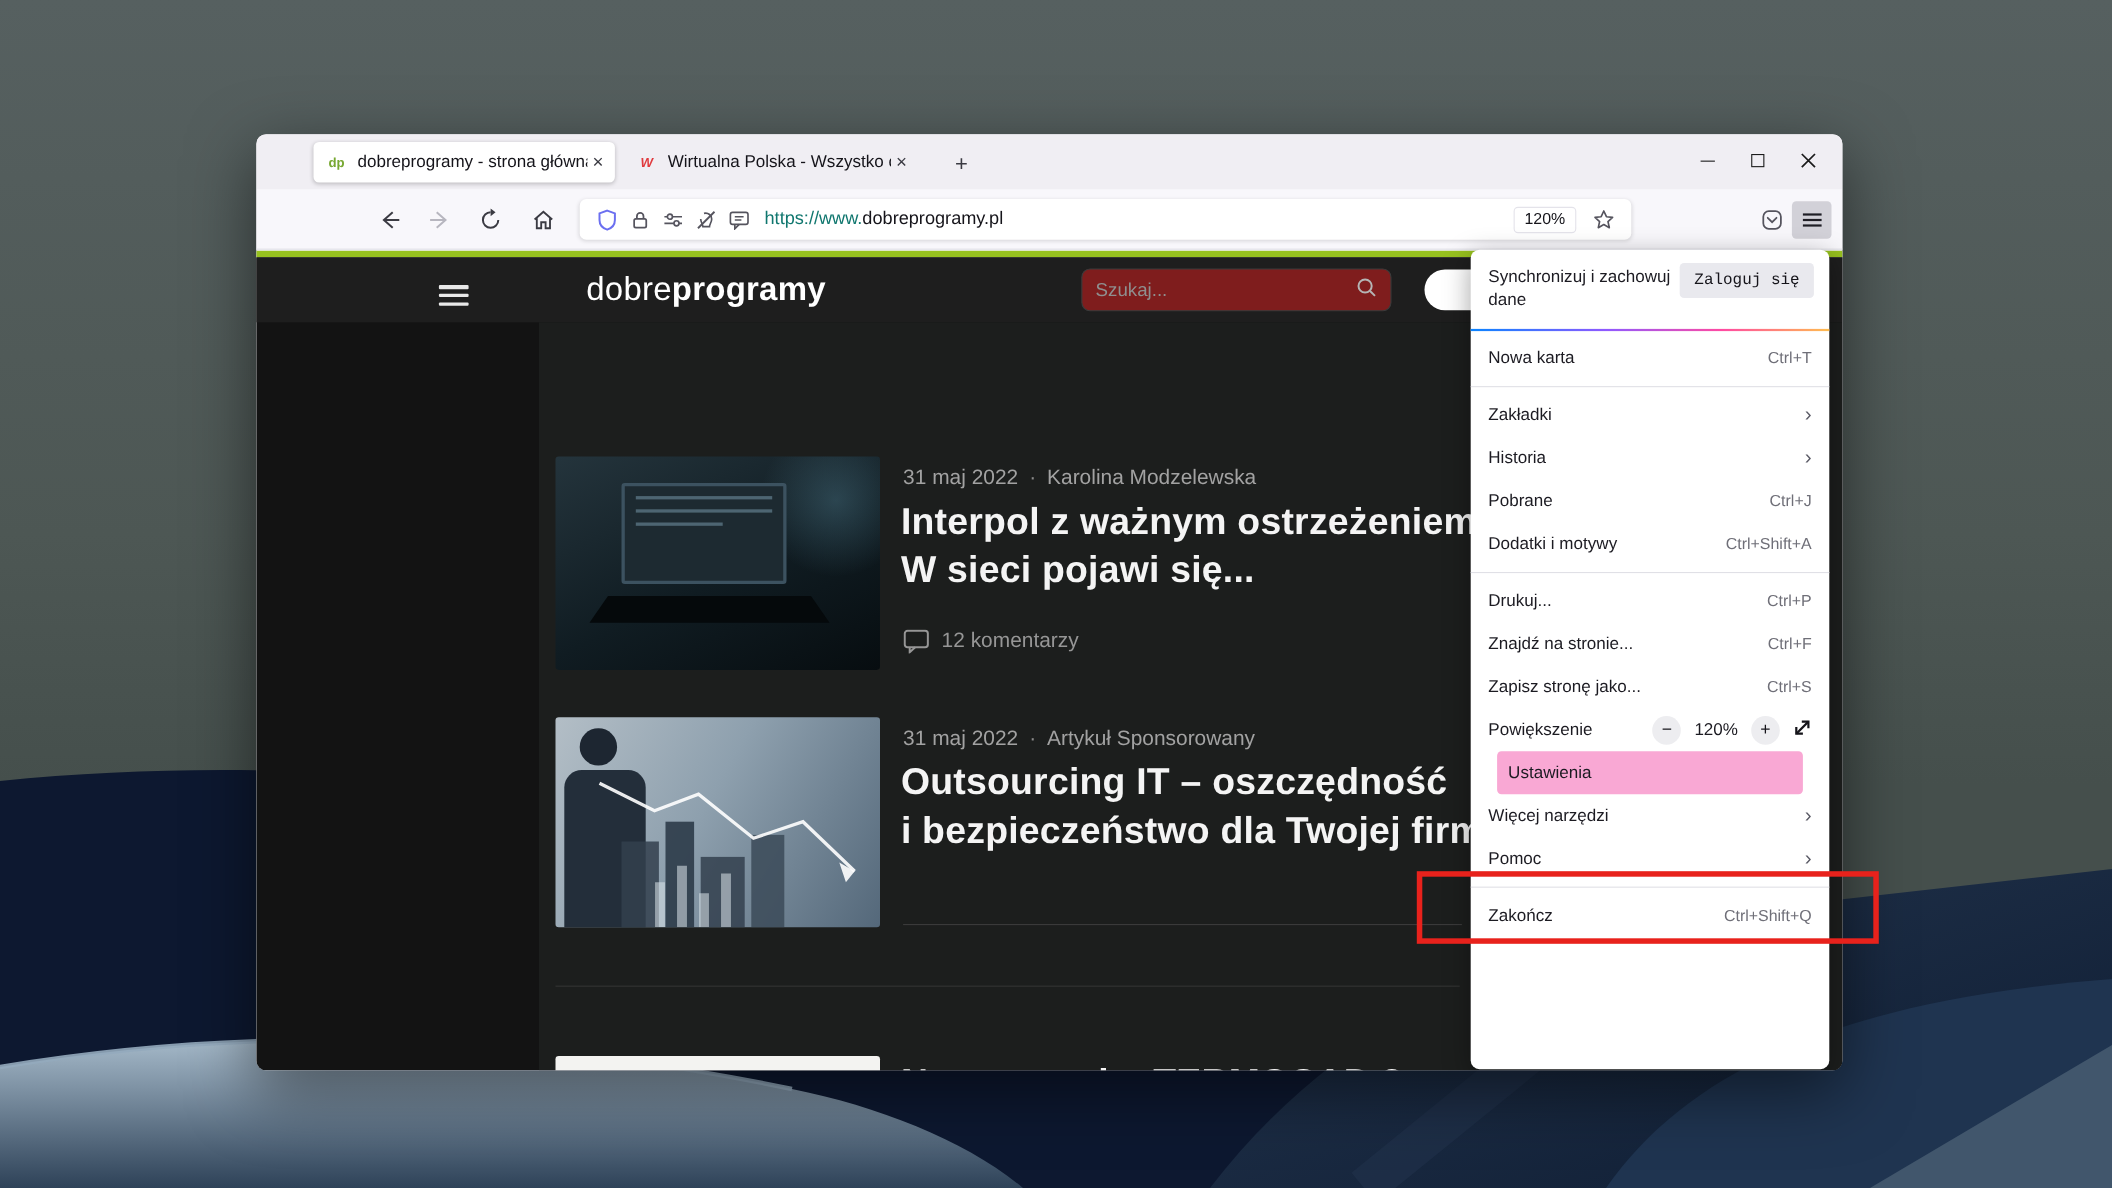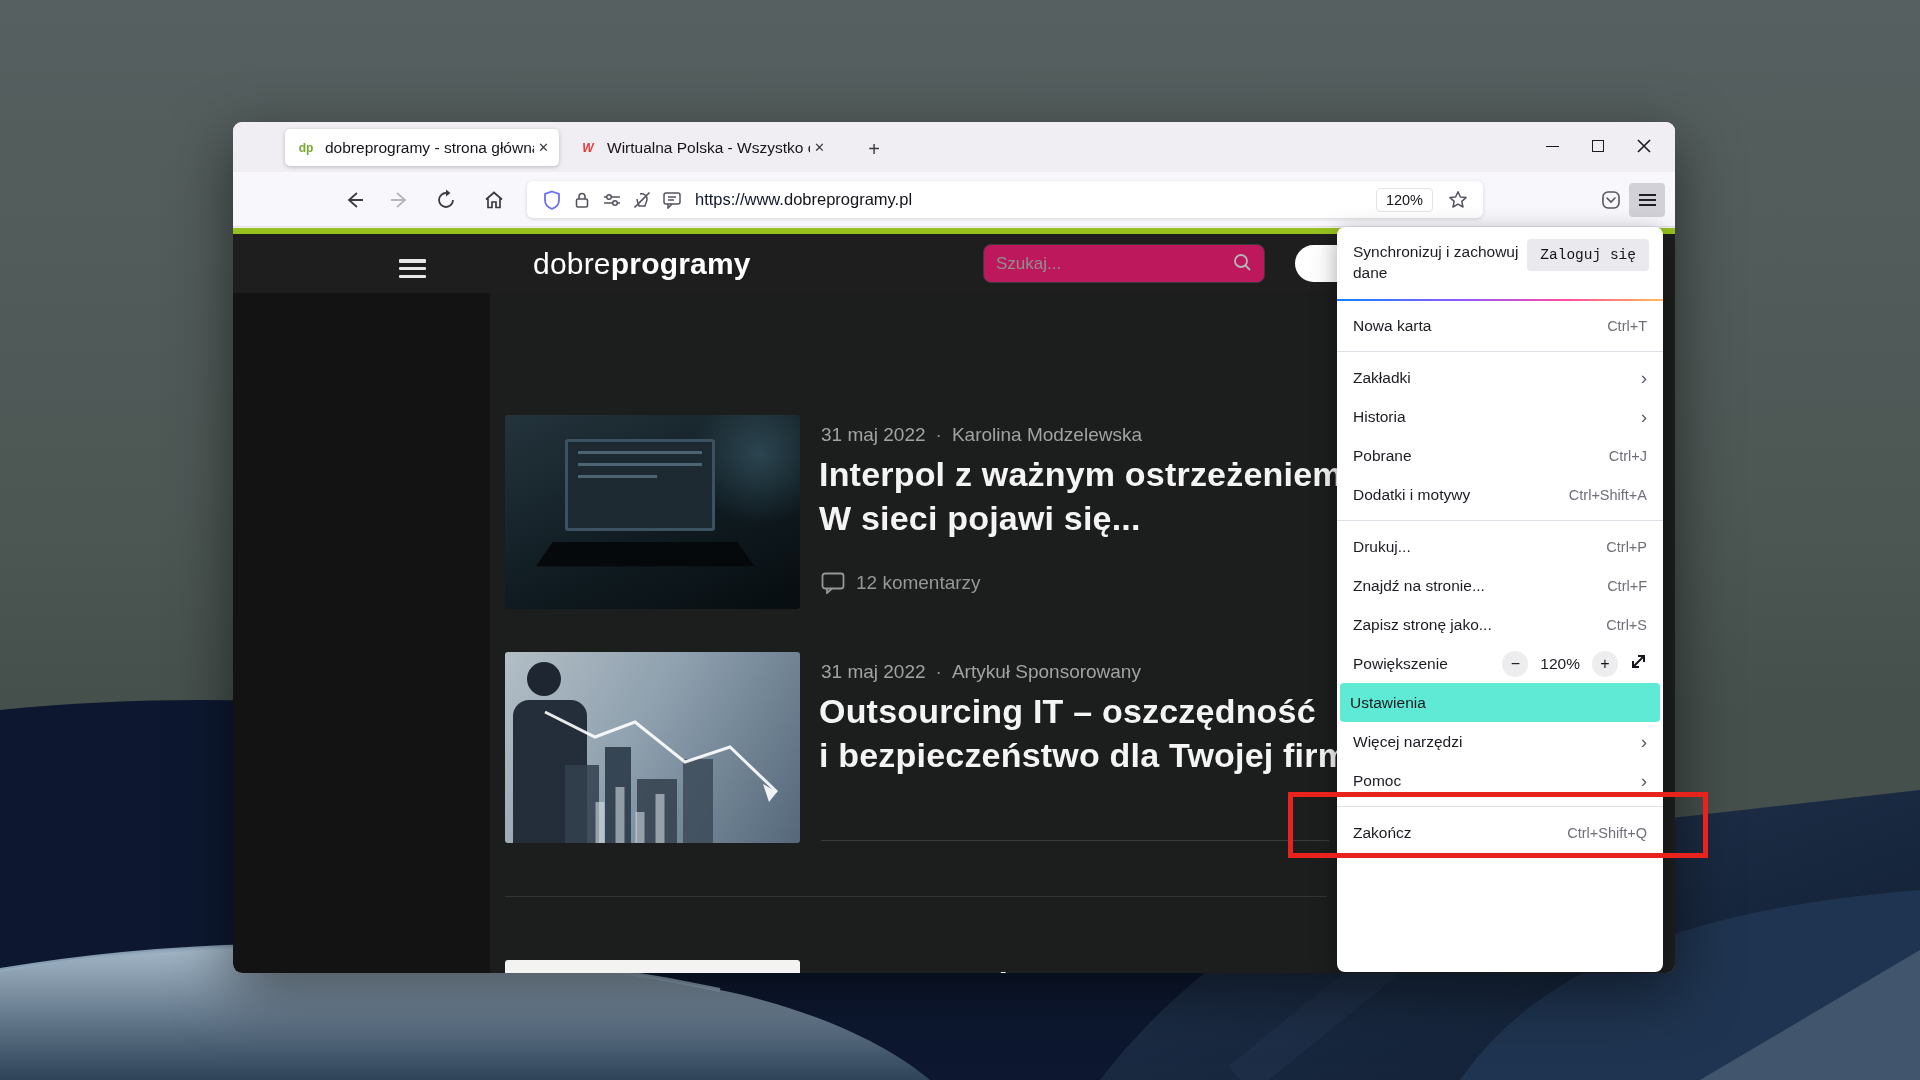--- a/index.html
+++ b/index.html
@@ -37,41 +37,41 @@
   
   .toolbar { position:absolute; left:0; top:50px; width:100%; height:55px; background:#f8f7fb;
              border-bottom:1px solid #e2e1e8; }
   .navbtn { position:absolute; top:11px; width:34px; height:34px; display:flex; align-items:center;
             justify-content:center; border-radius:4px; }
   .urlbar { position:absolute; left:294px; top:9px; width:956px; height:37px; background:#ffffff;
             border-radius:6px; box-shadow:0 1px 4px rgba(0,0,0,.14); display:flex; align-items:center;
             padding:0 10px; }
   .urlicon { width:30px; height:30px; display:flex; align-items:center; justify-content:center; }
   .urltext { font-size:16.5px; margin-left:8px; flex:1; white-space:nowrap; overflow:hidden; }
-  .urltext .scheme { color:#0f172a; }
+  .urltext .scheme { color:#0f766e; }
   .urltext .domain { color:#15141a; }
   .zoombadge { font-size:14.5px; color:#15141a; background:#ffffff; border:1px solid #e4e3ea;
                border-radius:4px; padding:3px 9px; margin-right:10px; }
   .tb-right { position:absolute; right:10px; top:11px; display:flex; align-items:center; }
   .tbbtn { width:36px; height:34px; display:flex; align-items:center; justify-content:center; border-radius:4px; }
   .tbbtn.active-bg { background:#d2d1d8; }
   .hamb i { display:block; width:17px; height:2px; background:#1f1e25; margin:2.6px 0; }
 
   
   .siteline { position:absolute; left:0; top:106px; width:100%; height:6px; background:#97c11f; }
 
   
   .webpage { position:absolute; left:0; top:112px; width:100%; height:739px; background:#131313; }
   .siteheader { position:absolute; left:0; top:0; width:100%; height:59px; background:#1e1e1e; }
   .contentbg { position:absolute; left:257px; top:59px; width:1185px; height:680px; background:#1c1e1d; }
   .sham { position:absolute; left:166px; top:21px; }
   .sham i { display:block; width:27px; height:3.2px; background:#e8e8e8; margin:4.4px 0; border-radius:1px; }
   .sitelogo { position:absolute; left:300px; top:13px; font-size:30px; color:#ffffff; letter-spacing:.2px; }
   .sitelogo .lr { font-weight:400; } .sitelogo .lb { font-weight:700; }
-  .sitesearch { position:absolute; left:750px; top:10px; width:282px; height:39px; background:#be185d;
+  .sitesearch { position:absolute; left:750px; top:10px; width:282px; height:39px; background:#7f1d1d;
                 border:1px solid #3b3b3b; border-radius:8px; display:flex; align-items:center; padding:0 12px; }
   .sitesearch input { flex:1; background:transparent; border:none; outline:none; font-size:17px;
                       color:#cfcfcf; font-family:inherit; }
   .sitesearch input::placeholder { color:#8f8f8f; }
   .sitepill { position:absolute; left:1062px; top:11px; width:70px; height:37px; background:#ffffff; border-radius:19px; }
 
   .article-meta { position:absolute; font-size:19px; color:#a2a2a2; white-space:nowrap; }
   .article-meta .dot { margin:0 10px; color:#8b8b8b; }
   .article-title { position:absolute; font-size:34px; line-height:44px; font-weight:700; color:#f4f4f4;
                    white-space:pre-line; letter-spacing:.2px; }
@@ -111,21 +111,21 @@
   .fm-head .syncT { line-height:21px; white-space:pre-line; padding-top:2px; }
   .fm-signin { background:#e9e9ee; border:none; border-radius:4px; font-size:14.5px; color:#15141a;
                padding:8px 13px; font-family:Liberation Mono, monospace; }
   .fm-grad { height:2px; margin:6px 0 5px 0;
              background:linear-gradient(90deg,#0a84ff,#9059ff 38%,#ff4aa2 70%,#ffbd4f); }
   .mrow { height:39px; display:flex; align-items:center; padding:0 16px; }
   .mrow .ml { flex:1; }
   .mrow .ms { color:#6f6f78; font-size:14.5px; }
   .mrow .mc { color:#5b5b66; font-size:19px; line-height:1; }
   .mdiv { height:1px; background:#e0e0e6; margin:6px 0; }
-  .mrow.hl { background:#5eead4; border-radius:4px; margin:0 3px; padding:0 10px; }
+  .mrow.hl { background:#f9a8d4; border-radius:4px; margin:0 24px; padding:0 10px; }
   .zoomctl { display:flex; align-items:center; }
   .zbtn { width:26px; height:26px; border-radius:50%; background:#ededf0; display:flex; align-items:center;
           justify-content:center; font-size:16px; color:#15141a; }
   .zval { margin:0 12px; }
   .zexpand { margin-left:12px; }
 
   
   .annotation { position:absolute; left:1288px; top:792px; width:420px; height:66px;
                 border:5px solid #e8221c; z-index:10; }
 </style>

